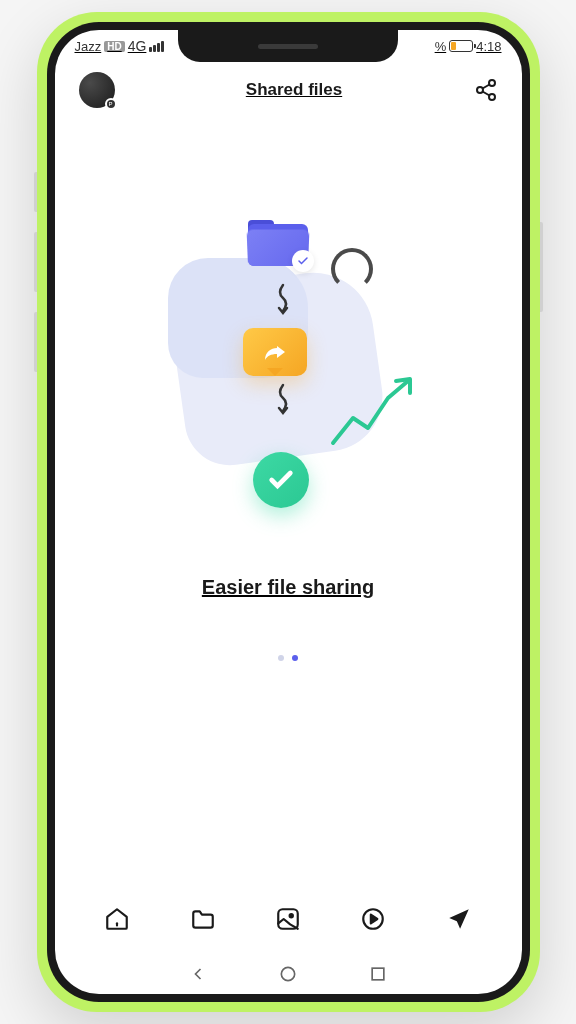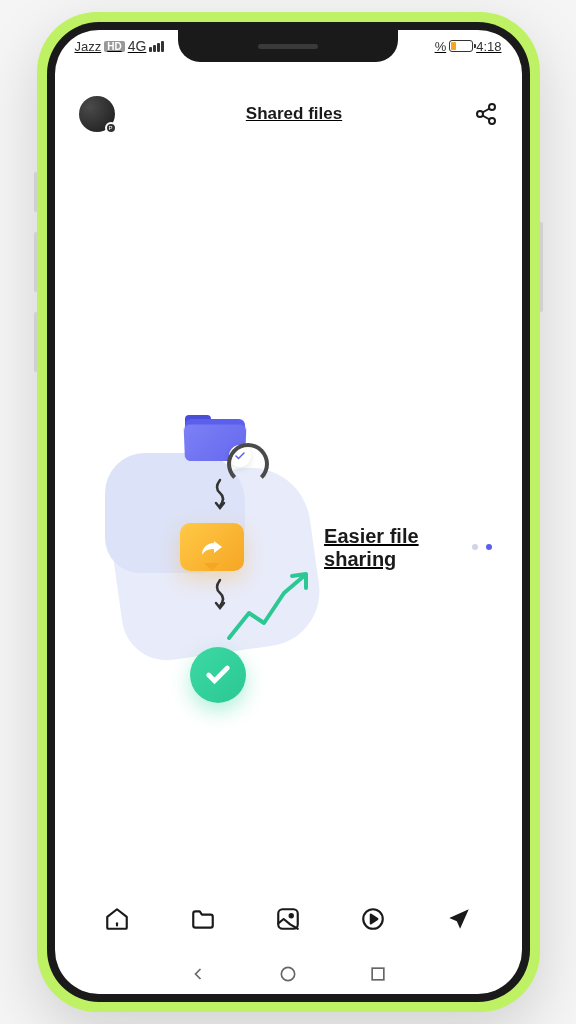--- a/index.html
+++ b/index.html
@@ -108,21 +108,20 @@
       background: #333;
       border-radius: 0 1px 1px 0;
     }
     .battery-level { width: 25%; height: 100%; background: #f5a623; border-radius: 1px; }
     .header {
       height: 56px;
       display: flex;
       align-items: center;
       justify-content: space-between;
       padding: 0 24px;
-      margin-top: 24px;
     }
     .avatar {
       width: 36px;
       height: 36px;
       border-radius: 50%;
       background: radial-gradient(circle at 30% 30%, #4a4a4a, #1a1a1a);
       position: relative;
     }
     .avatar-badge {
       position: absolute;
@@ -141,23 +140,24 @@
     }
     .header-title {
       font-size: 17px;
       font-weight: 700;
       color: #1a1a1a;
     }
     .share-icon { width: 24px; height: 24px; }
     .content {
       flex: 1;
       display: flex;
-      flex-direction: row;
+      flex-direction: column;
       align-items: center;
       padding: 40px 30px 0;
+      gap: 28px;
     }
     .illustration {
       width: 280px;
       height: 300px;
       position: relative;
       margin-top: 60px;
     }
     .blob {
       position: absolute;
       width: 200px;

